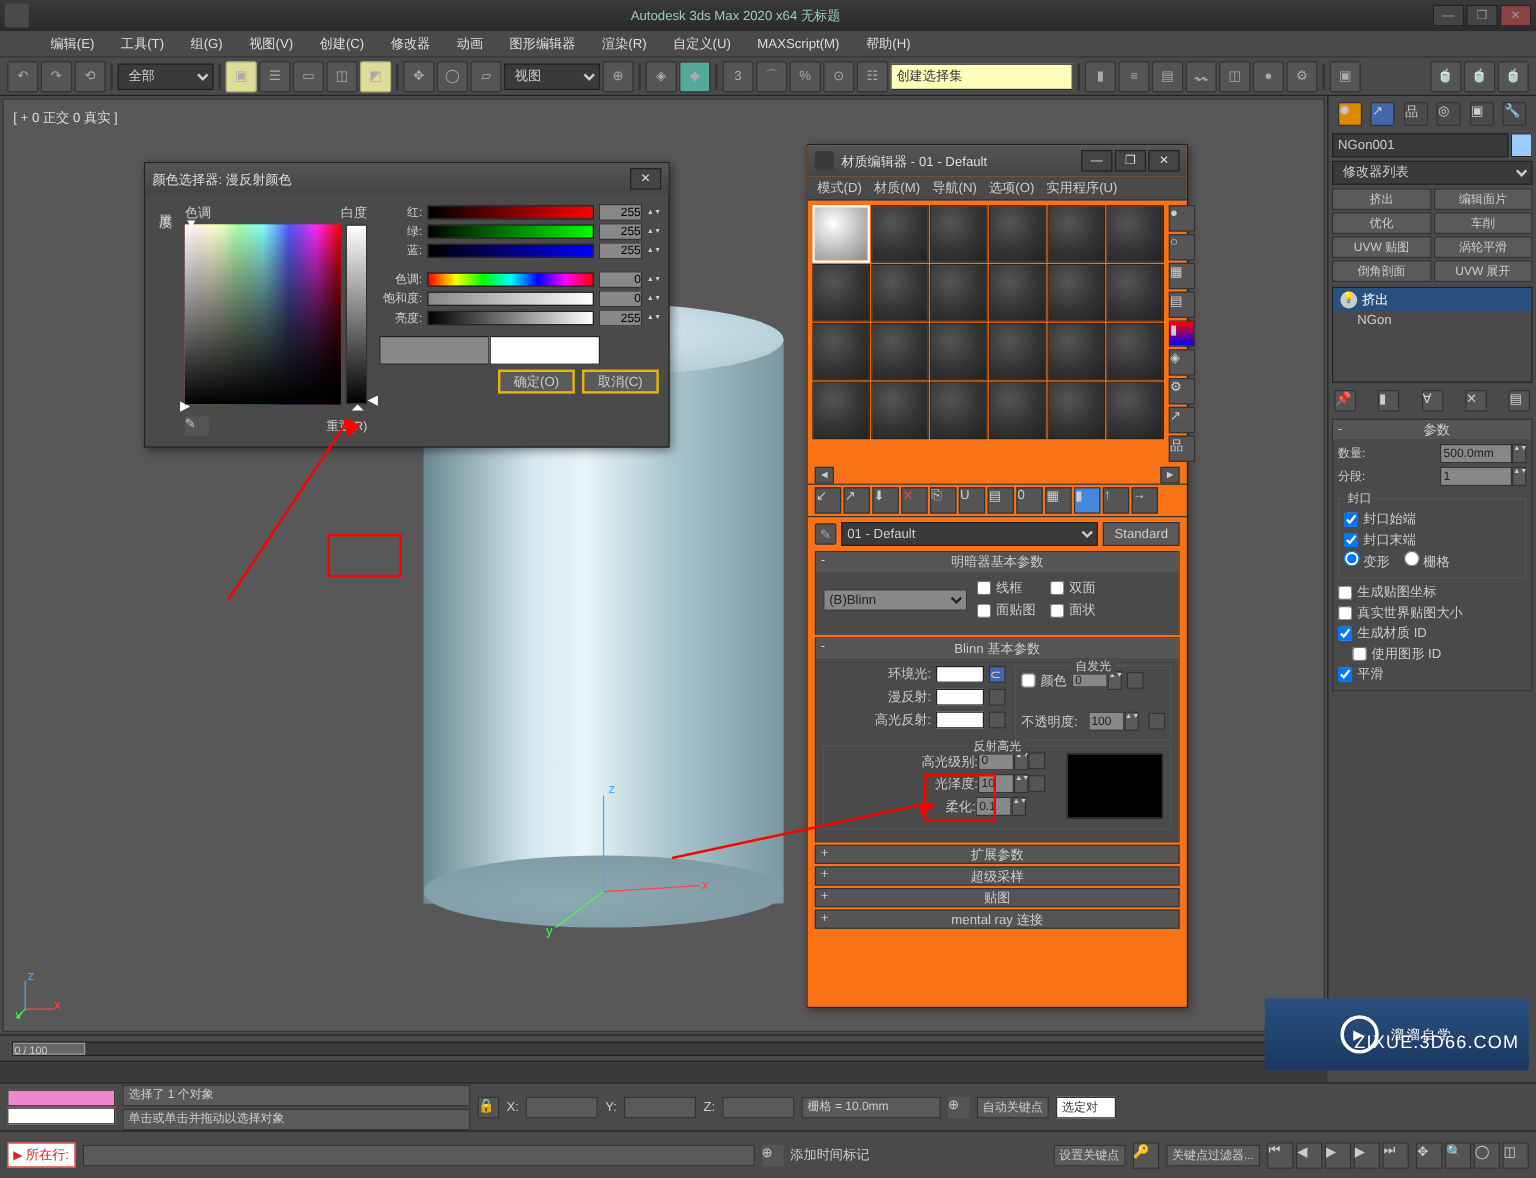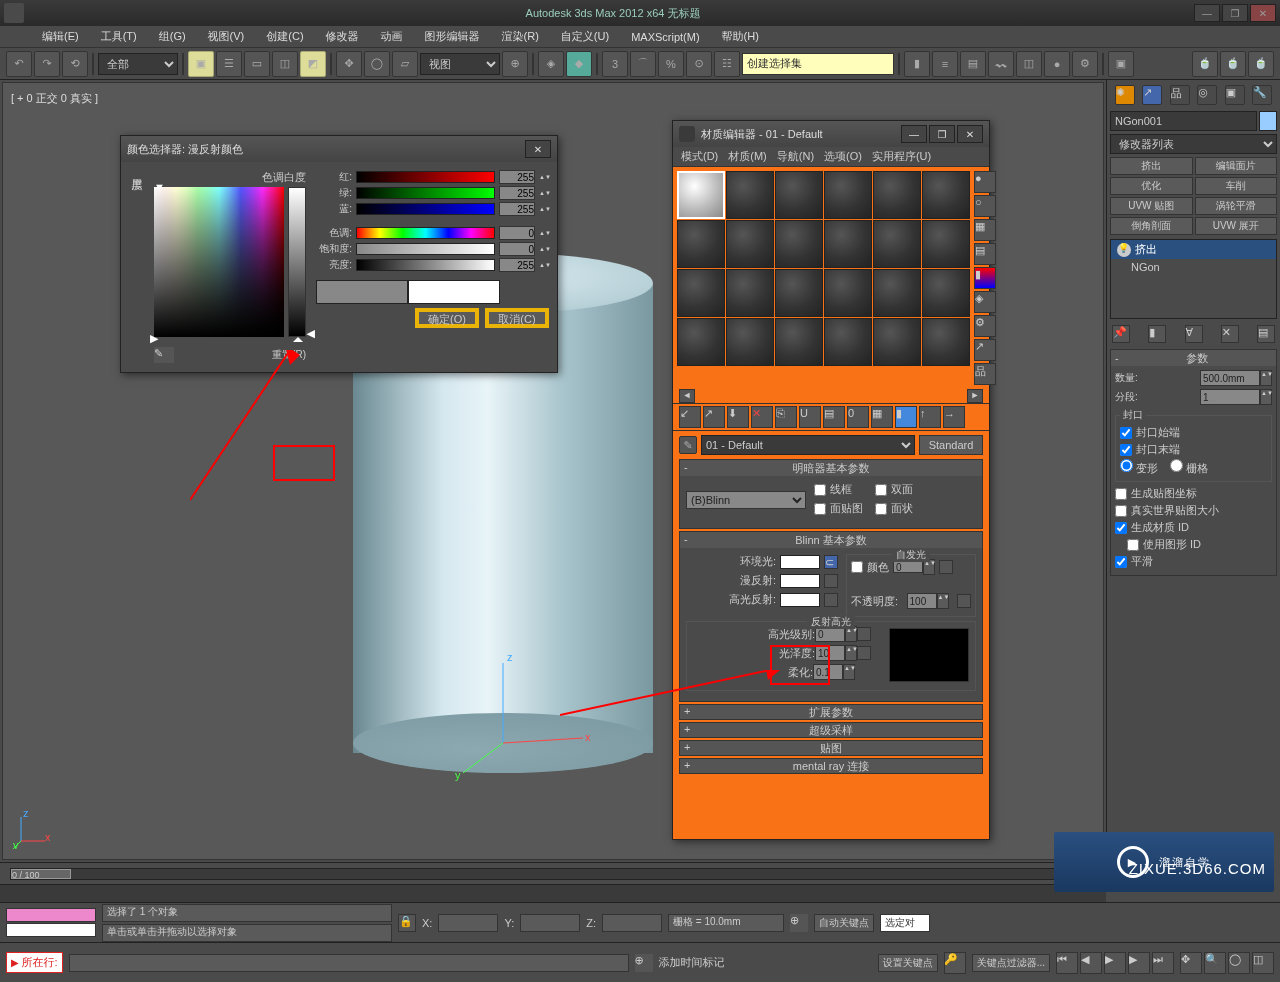--- a/index.html
+++ b/index.html
@@ -106,21 +106,21 @@
 .color-bar.red{background:linear-gradient(to right,#000,#f00)}
 .color-bar.green{background:linear-gradient(to right,#000,#0f0)}
 .color-bar.blue{background:linear-gradient(to right,#000,#00f)}
 .color-bar.hue{background:linear-gradient(to right,red,yellow,lime,cyan,blue,magenta,red)}
 .color-bar.sat{background:linear-gradient(to right,#888,#fff)}
 .color-bar.val{background:linear-gradient(to right,#000,#fff)}
 .color-channel input{width:36px;height:14px;background:#888;border:1px solid #333;font-size:10px;text-align:right}
 .color-preview{display:flex;margin-top:8px}
 .color-preview div{width:92px;height:24px;border:1px solid #222}
 .color-btns{display:flex;gap:6px;justify-content:flex-end;margin-top:4px}
-.color-btns button{width:64px;height:20px;background:#5a5a5a;border:4px solid #eab308;color:#ccc}
+.color-btns button{width:64px;height:20px;background:#5a5a5a;border:2px solid #eab308;color:#ccc}
 .red-box{position:absolute;border:2px solid red;pointer-events:none}
 .red-arrow{position:absolute;pointer-events:none}
 
 
 .timeline{position:absolute;bottom:98px;left:0;right:174px;height:22px;background:#4a4a4a;border-top:1px solid #222;display:flex;align-items:center;padding:0 10px}
 .time-slider{flex:1;height:12px;background:#3a3a3a;border:1px solid #222;position:relative}
 .time-slider .marker{position:absolute;left:0;width:60px;height:100%;background:#666;border:1px solid #999;font-size:9px;text-align:left}
 .trackbar{position:absolute;bottom:80px;left:0;right:174px;height:18px;background:#3a3a3a;border-top:1px solid #222}
 .statusbar1{position:absolute;bottom:40px;left:0;right:0;height:40px;background:#4a4a4a;border-top:1px solid #222;display:flex;align-items:center;padding:0 6px;gap:6px}
 .status-input{height:18px;background:#5a5a5a;border:1px solid #333;color:#ccc;padding:0 4px;font-size:10px}
@@ -132,21 +132,21 @@
 .watermark .sub{position:absolute;bottom:15px;right:8px;font-size:15px;letter-spacing:1px}
 .watermark .play{width:32px;height:32px;border:3px solid #fff;border-radius:50%;margin-right:10px;display:flex;align-items:center;justify-content:center}
 .rp-toolbar{display:flex;gap:4px;justify-content:space-between;padding:2px;margin-bottom:4px}
 .rp-tbtn{width:18px;height:18px;background:#555;border:1px solid #333}
 </style>
 </head>
 <body>
 
 <div class="titlebar">
   <div class="logo"></div>
-  <div class="title">Autodesk 3ds Max  2012 x64    无标题</div>
+  <div class="title">Autodesk 3ds Max  2020 x64    无标题</div>
   <div class="winbtns">
     <div class="winbtn">—</div>
     <div class="winbtn">❐</div>
     <div class="winbtn close">✕</div>
   </div>
 </div>
 
 <div class="menubar">
   <span>编辑(E)</span>
   <span>工具(T)</span>
@@ -516,21 +516,21 @@
 
 <div class="color-dlg">
   <div class="dlg-titlebar">
     <div class="title">颜色选择器: 漫反射颜色</div>
     <div class="winbtn">✕</div>
   </div>
   <div class="color-body">
     <span class="hue-label">黑度</span>
     <div class="color-left">
       <div>
-        <div style="display:flex;justify-content:flex-end;font-size:10px;margin-bottom:2px">
+        <div style="display:flex;justify-content:space-between;font-size:10px;margin-bottom:2px">
             <span>色调</span>
             <span>白度</span>
           </div>
         <div style="display:flex;gap:4px">
           <div class="color-gradient">
             <div style="position:absolute;top:-6px;left:0;color:#fff">▼</div>
             <div style="position:absolute;bottom:-8px;left:-4px;color:#fff">▶</div>
           </div>
           <div class="whiteness-slider">
             <div style="position:absolute;right:-10px;bottom:-4px;color:#fff">◀</div>

